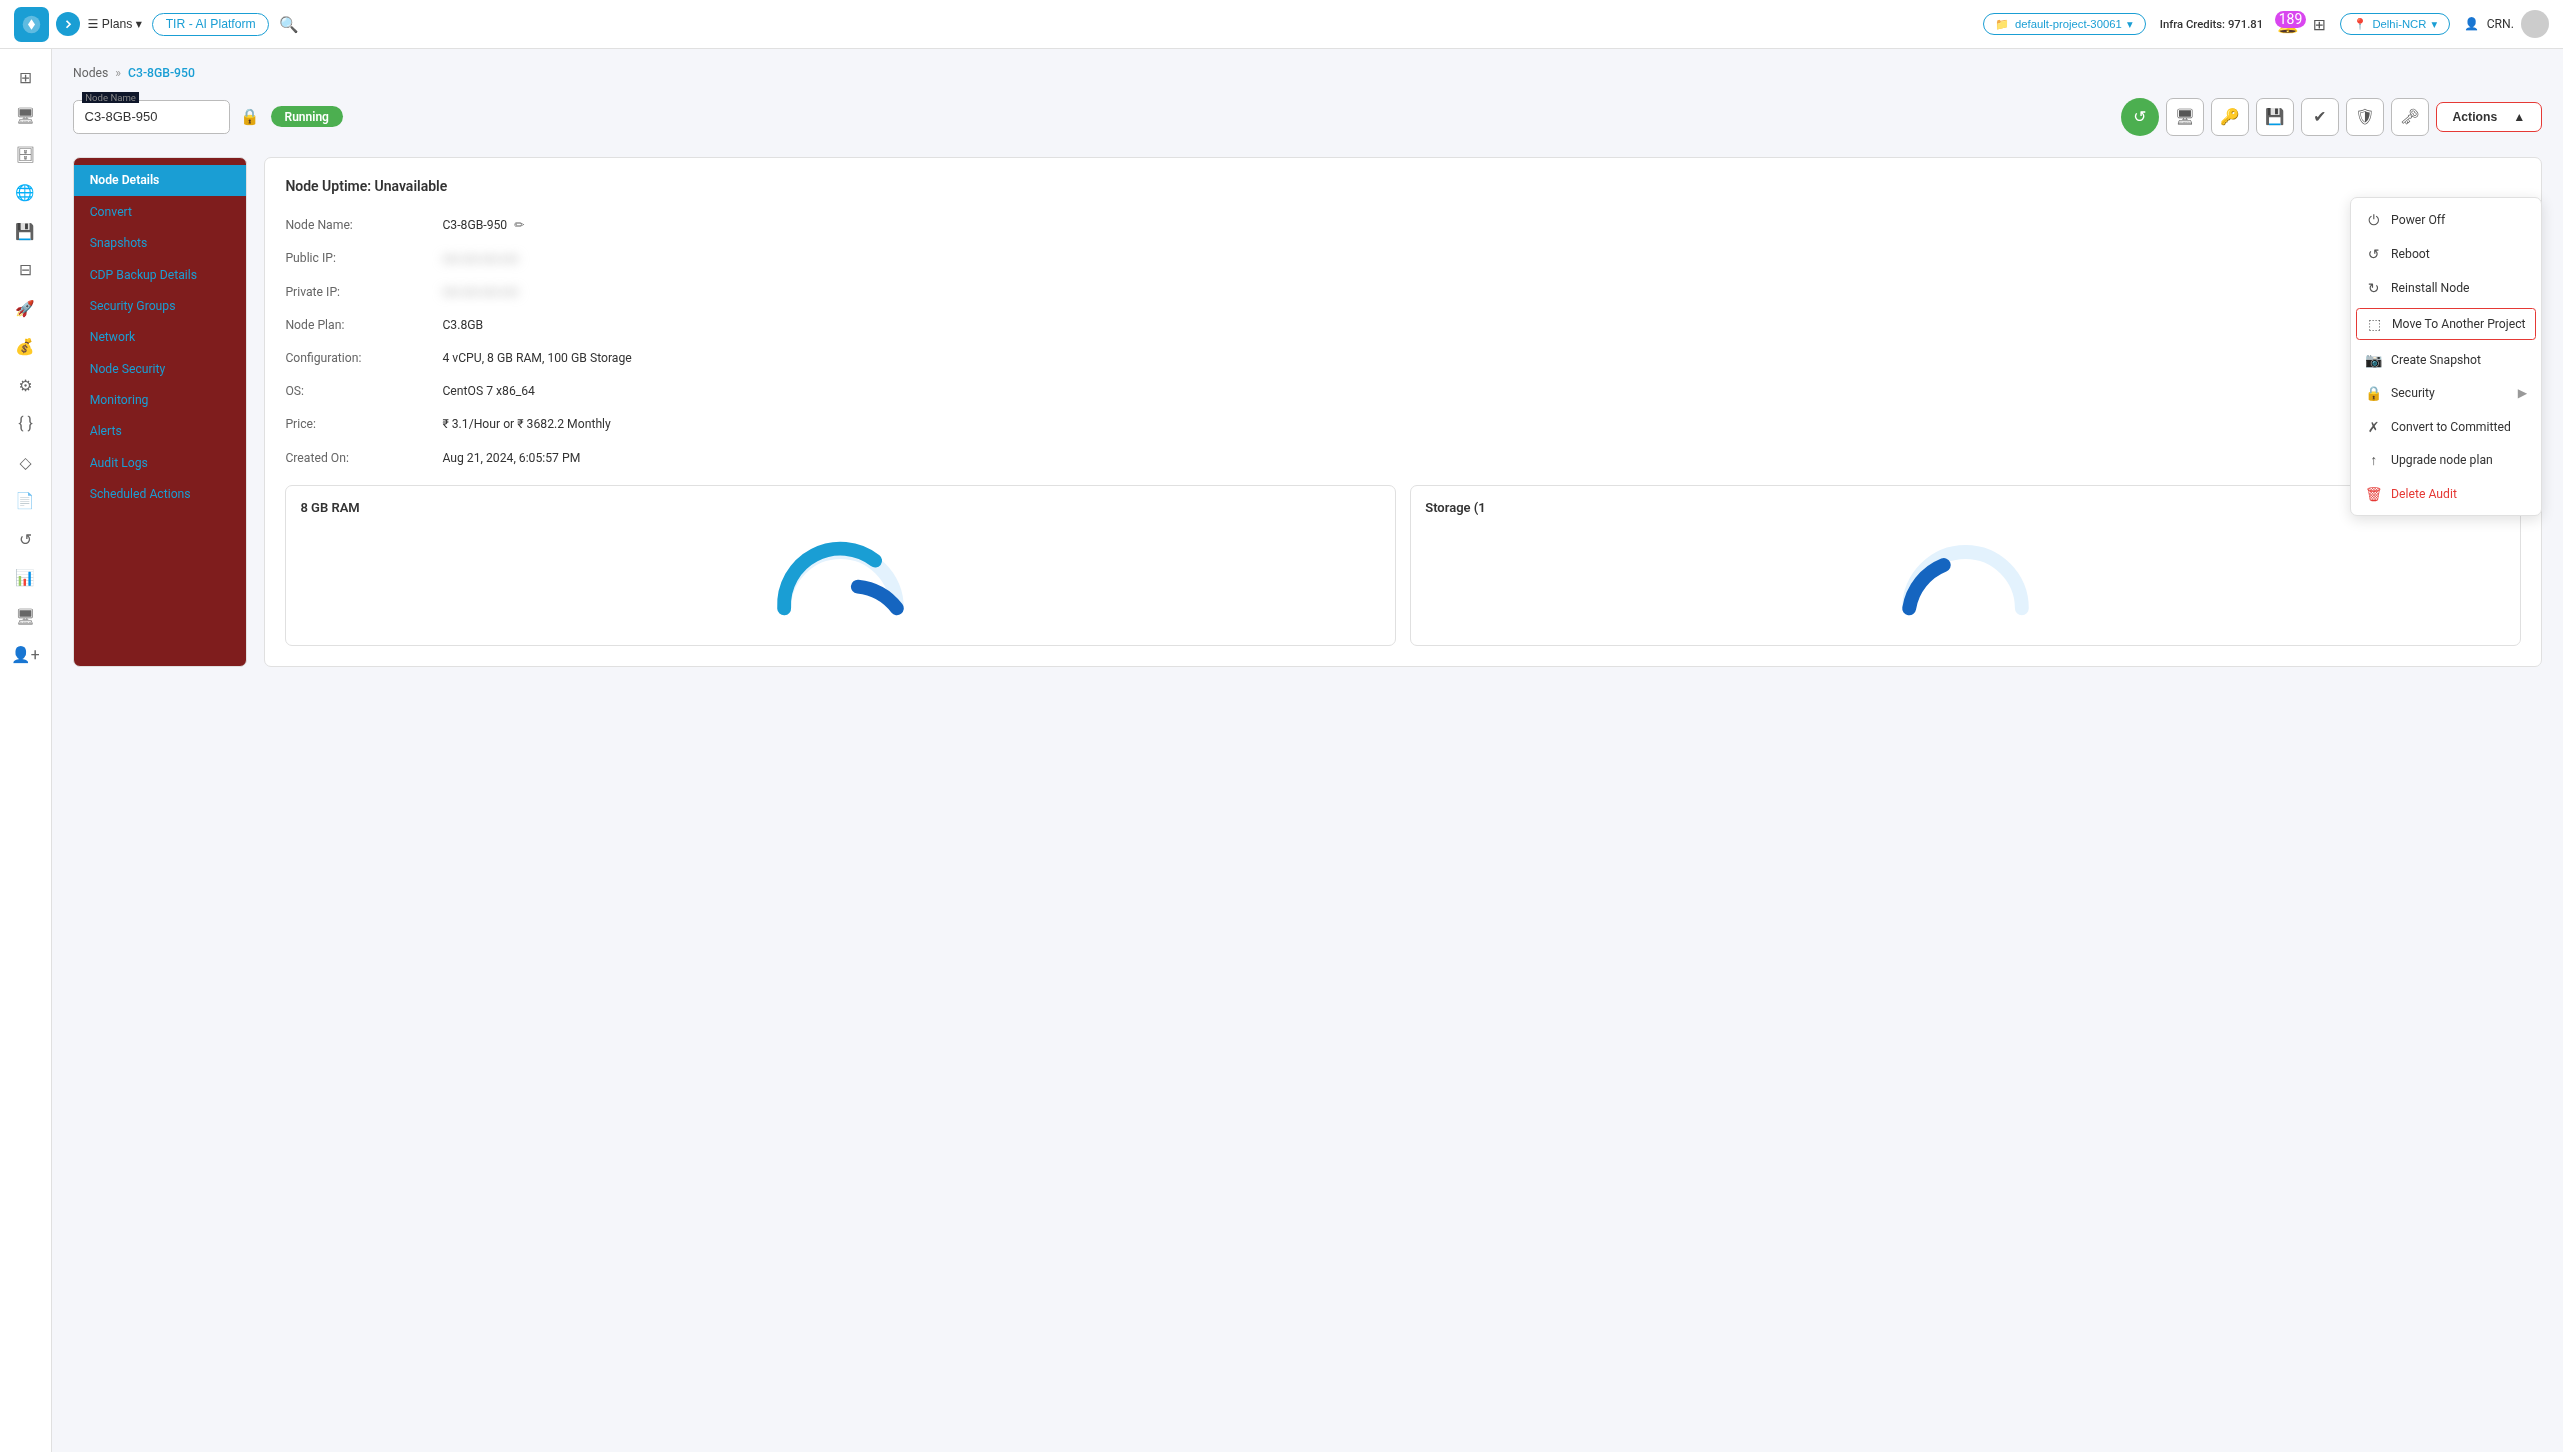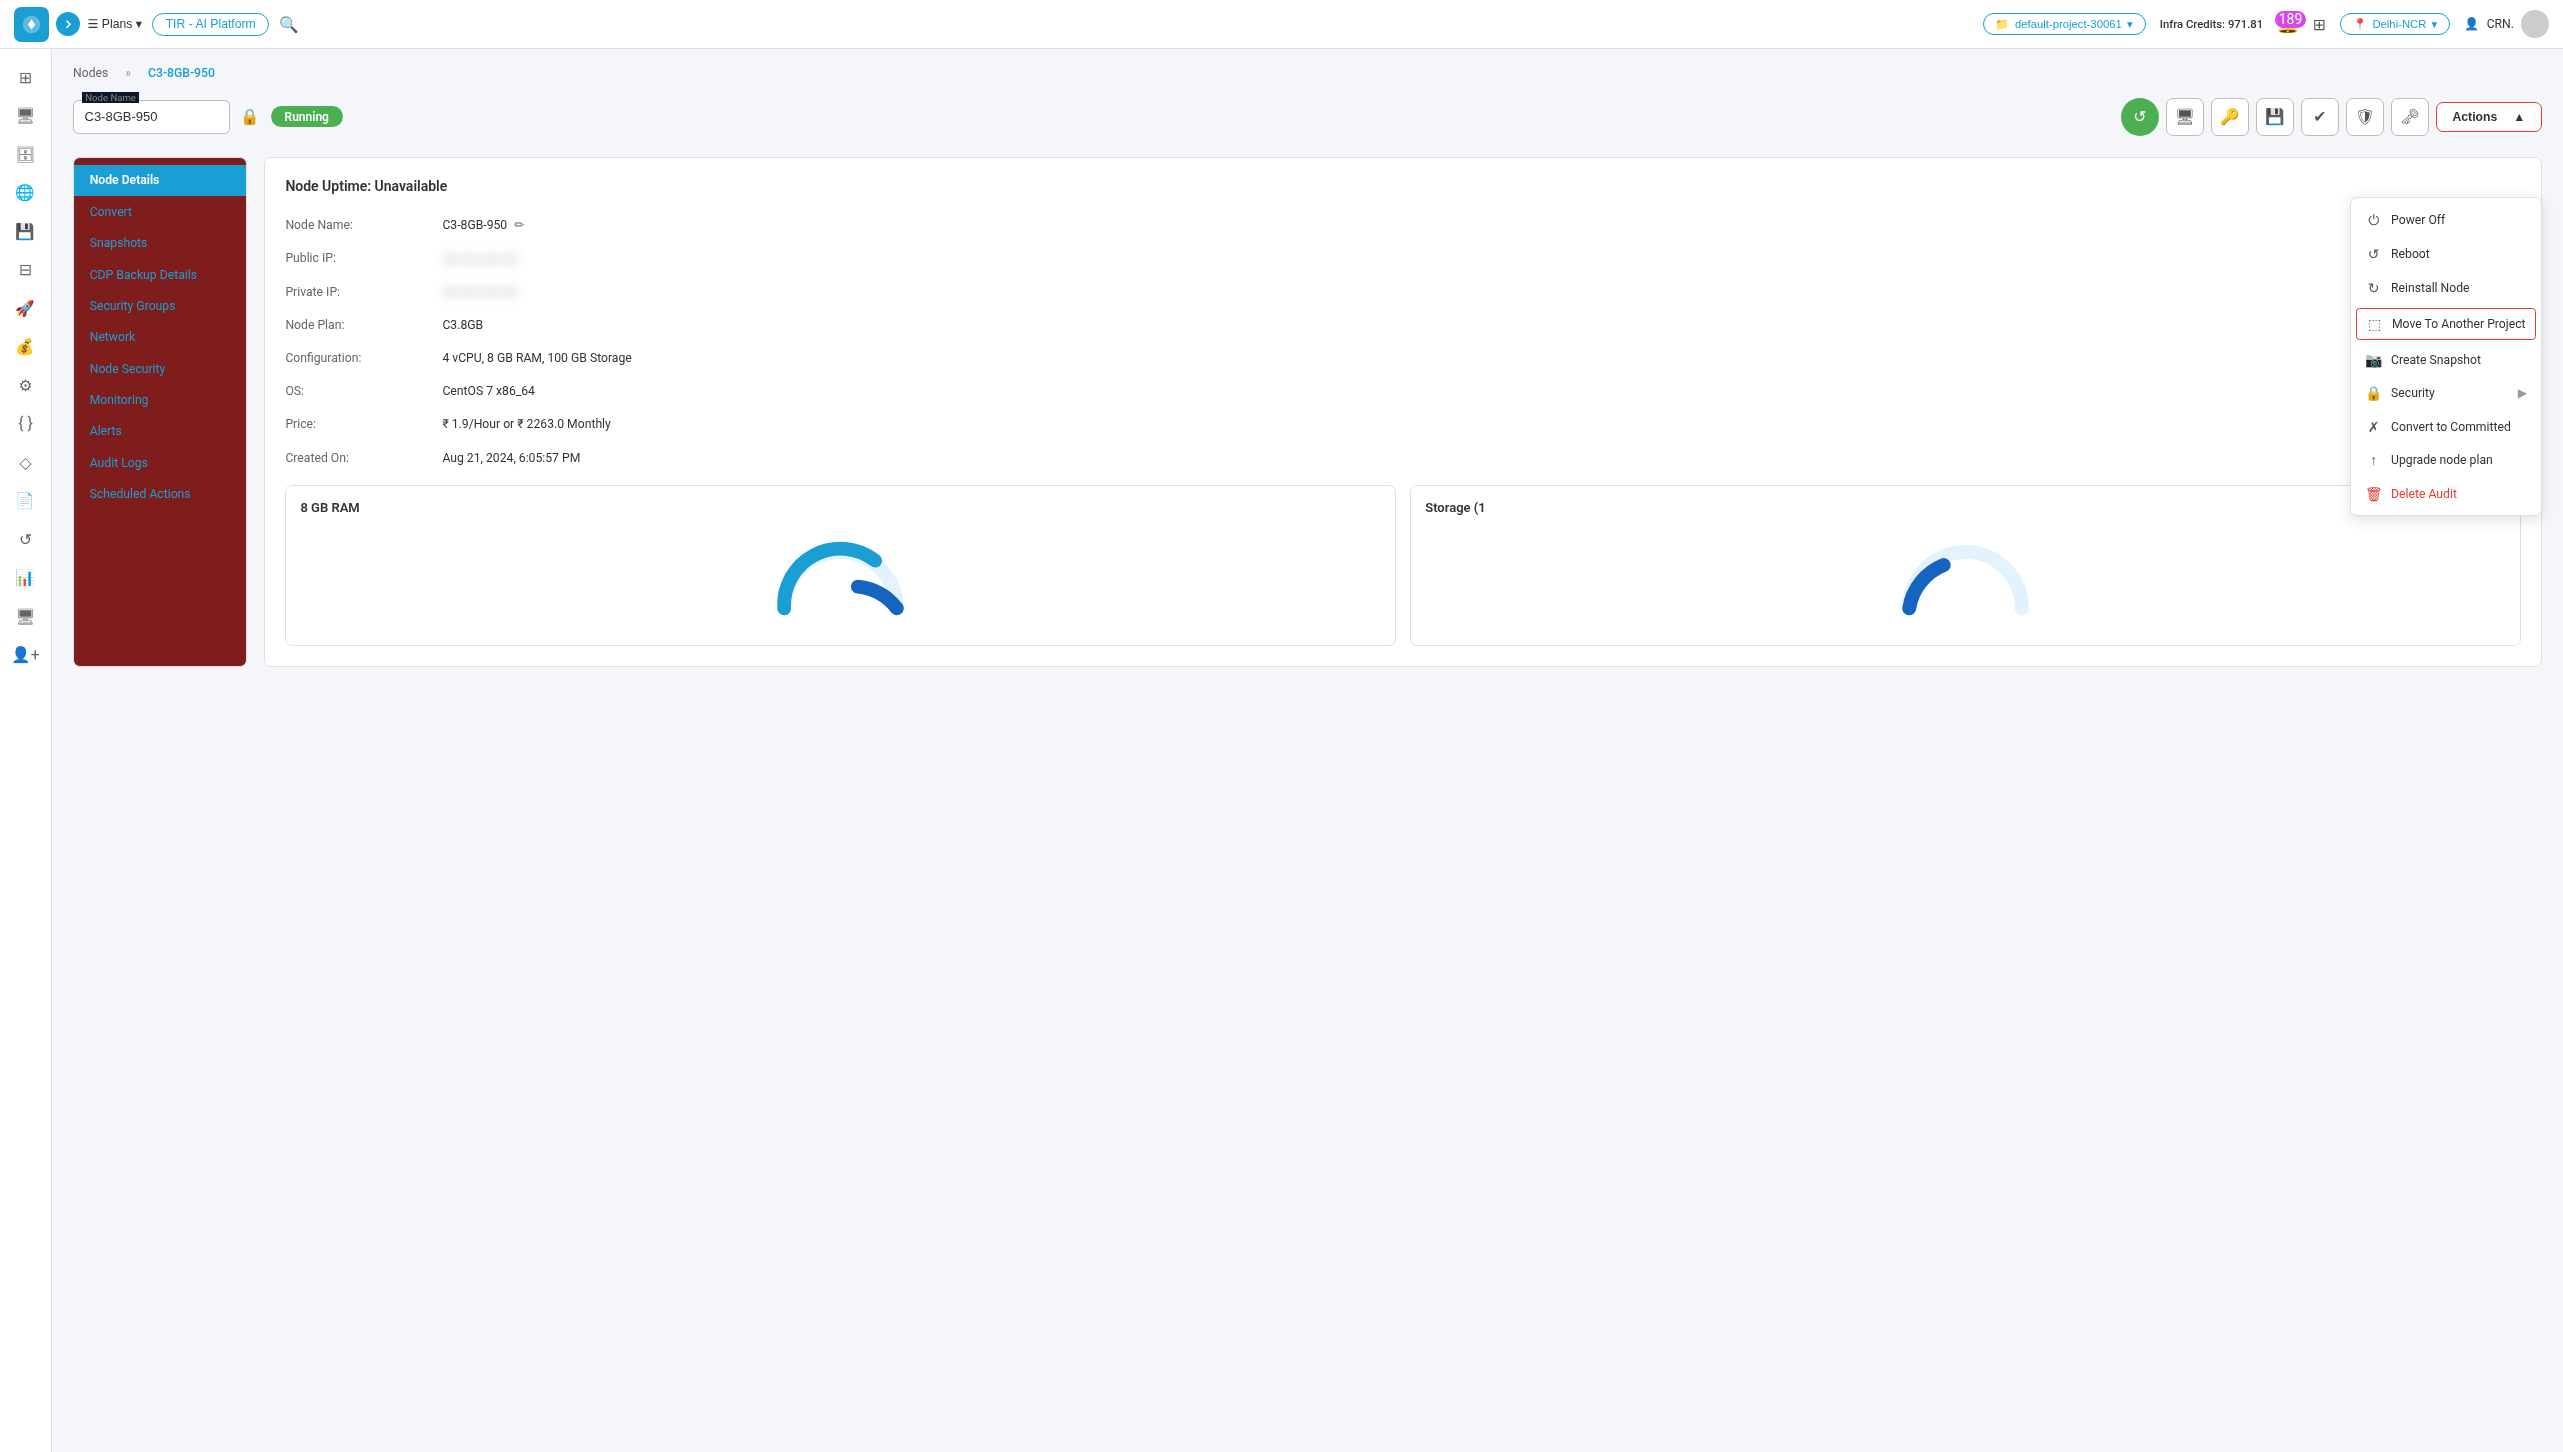--- a/index.html
+++ b/index.html
@@ -31,21 +31,21 @@
       position: fixed; top: 49px; left: 0; bottom: 0; width: 52px;
       background: #fff; border-right: 0.9px solid #e0e0e0;
       display: flex; flex-direction: column; align-items: center; padding-top: 10.5px; gap: 3.5px; z-index: 99;
     }
     .sidebar-icon { width: 35px; height: 35px; display: flex; align-items: center; justify-content: center; border-radius: 7px; cursor: pointer; color: #666; font-size: 15.7px; }
 
     
     .main { margin-top: 49px; margin-left: 52px; padding: 17.4px 21px; min-height: calc(100vh - 49px); }
 
     
-    .breadcrumb { display: flex; align-items: center; gap: 17px; margin-bottom: 17.4px; font-size: 12.2px; }
+    .breadcrumb { display: flex; align-items: center; gap: 7px; margin-bottom: 17.4px; font-size: 12.2px; }
     .breadcrumb-link { color: #666; }
     .breadcrumb-sep { color: #999; }
     .breadcrumb-current { color: #1a9ed4; font-weight: 500; }
 
     
     .node-header { display: flex; align-items: center; gap: 10.5px; margin-bottom: 21px; flex-wrap: wrap; }
     .node-name-select { position: relative; }
     .node-name-select label { position: absolute; top: -7.8px; left: 8.7px; background: #0f172a; padding: 0 3.5px; font-size: 9.6px; color: #888; }
     .node-name-select select { border: 1.3px solid #bbb; border-radius: 5.2px; padding: 8.7px 28px 8.7px 10.5px; font-size: 13px; font-weight: 500; color: #333; background: #fff; cursor: pointer; appearance: none; min-width: 157px; }
     .lock-icon { font-size: 15.7px; color: #888; }
@@ -242,21 +242,21 @@
           <span>4 vCPU, 8 GB RAM, 100 GB Storage</span>
         </div>
 
         <div class="info-label">OS:</div>
         <div class="info-value">
           <span>CentOS 7 x86_64</span>
         </div>
 
         <div class="info-label">Price:</div>
         <div class="info-value">
-          <span>₹ 1.9/Hour or ₹ 2263.0 Monthly</span>
+          <span>₹ 3.1/Hour or ₹ 3682.2 Monthly</span>
         </div>
 
         <div class="info-label">Created On:</div>
         <div class="info-value">
           <span>Aug 21, 2024, 6:05:57 PM</span>
         </div>
       </div>
 
       <div class="charts-row">
         <div class="chart-card">

